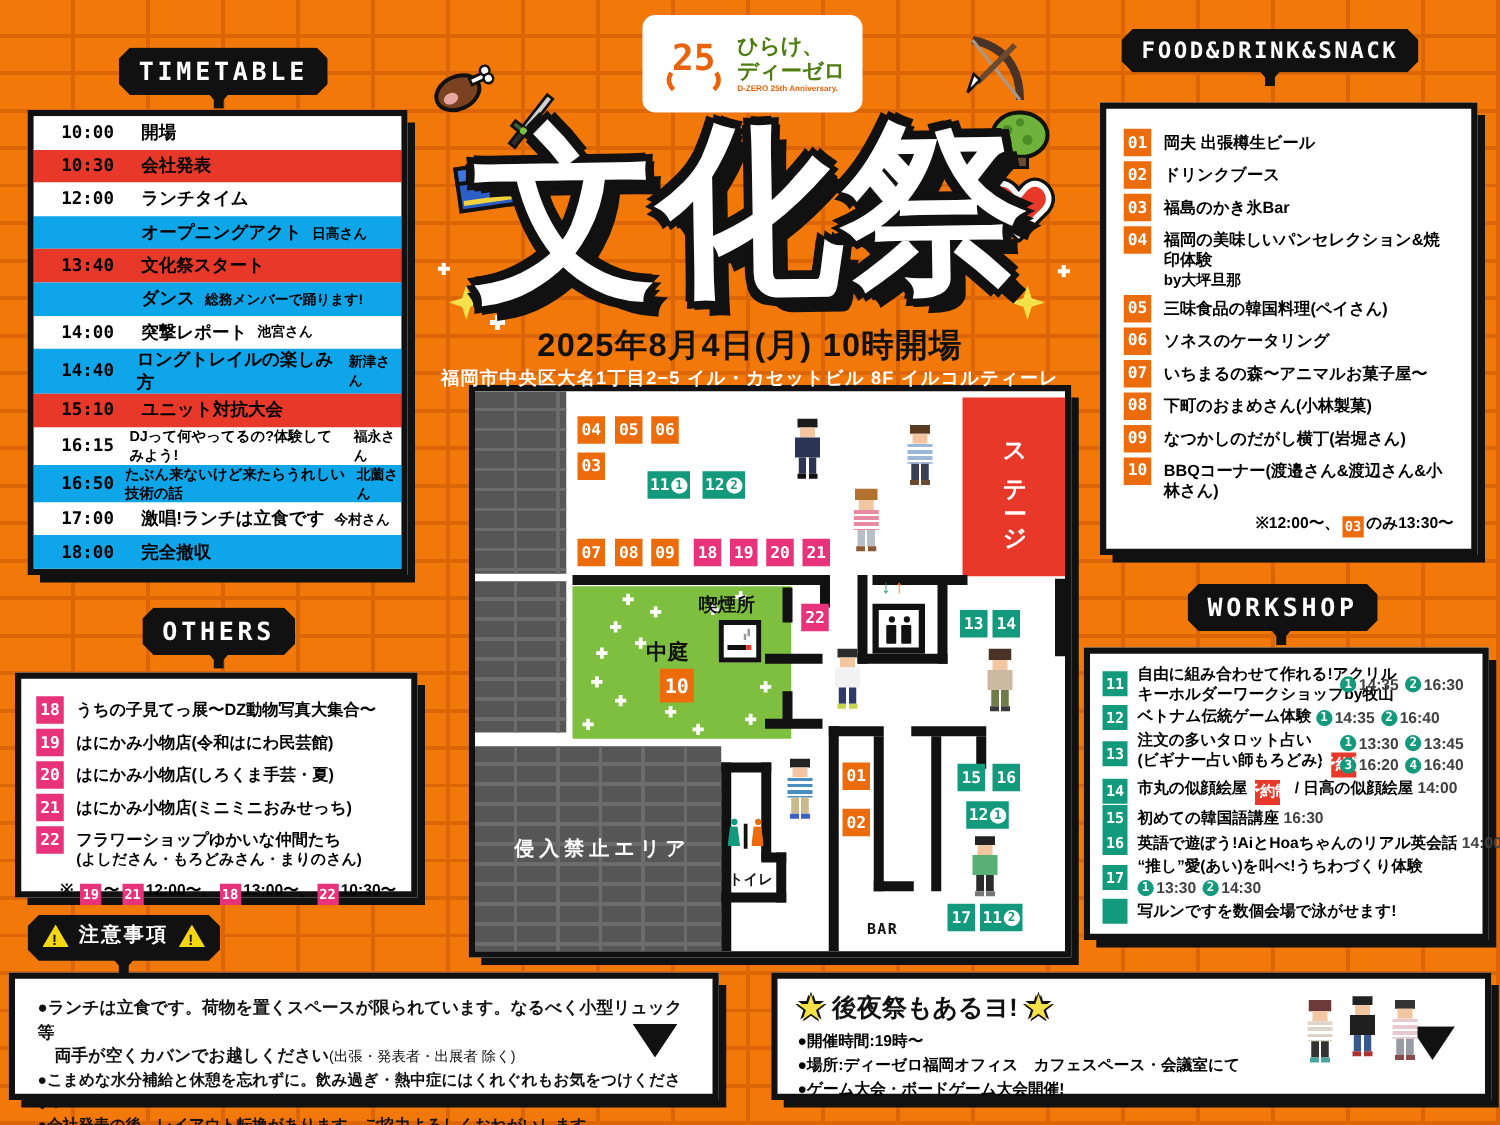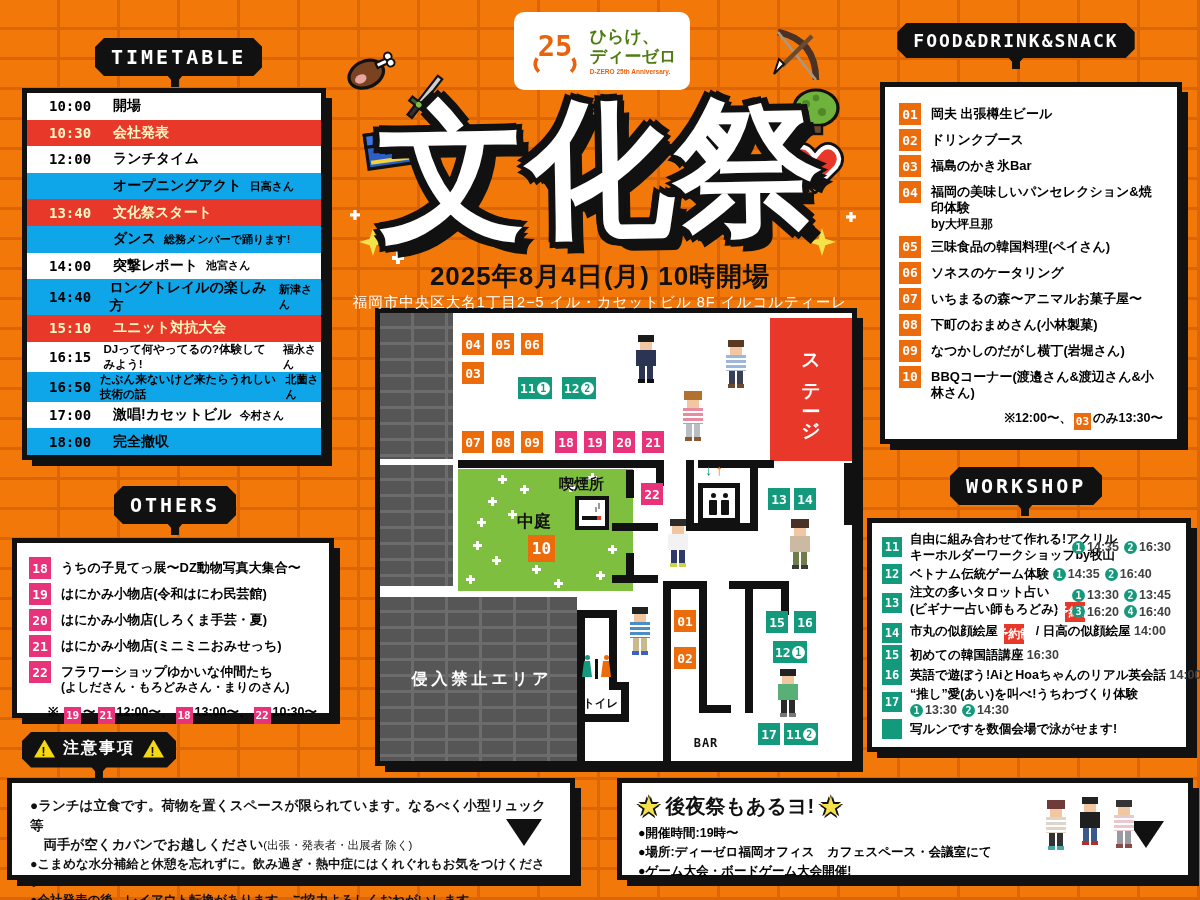--- a/index.html
+++ b/index.html
@@ -27,21 +27,21 @@
   .nbadge{width:22px;height:22px;display:inline-flex;align-items:center;justify-content:center;color:#fff;
     font:bold 13px "DejaVu Sans Mono",monospace;flex:none;box-sizing:border-box}
   .c-orange{background:#EC6C0C}.c-pink{background:#E8327A}.c-green{background:#13997C}.c-red{background:#E7382A}
   .nbadge.inline{width:17px;height:17px;font-size:11px;margin:0 2px;vertical-align:-3px}
   .nbadge.wide{width:auto;height:16px;padding:1px 6px;font:bold 10px "Liberation Sans",sans-serif;margin:0 3px}
   .nbadge.empty{background:#13997C}
   
   #tt-rows{display:flex;flex-direction:column;height:100%}
   .tt-row{flex:1;display:flex;align-items:center;padding-left:22px;background:#fff}
   .tt-row.gray{background:#0ea5e9}
-  .tt-row.red{background:#E7382A;color:#fef9c3}
+  .tt-row.red{background:#E7382A;color:#000000}
   .tt-time{width:64px;font:bold 14px "DejaVu Sans Mono",monospace}
   .tt-label{font-weight:bold;font-size:14px}
   .tt-row.small .tt-label{font-size:11.5px}
   .tt-note{font-size:11px;margin-left:8px;font-weight:bold}
   
   .panel-list{padding:12px 14px;display:flex;flex-direction:column;height:100%;box-sizing:border-box}
   .li-row{display:flex;align-items:flex-start;margin:4px 0}
   .li-row .nbadge{margin-right:10px}
   .li-text{font-weight:bold;font-size:13px;line-height:1.25;padding-top:3px}
   .li-sub{font-size:12px}
@@ -57,21 +57,21 @@
   .slot-n{width:13px;height:13px;border-radius:50%;background:#13997C;color:#fff;display:inline-flex;align-items:center;justify-content:center;font:bold 10px "DejaVu Sans Mono",monospace;margin-right:2px}
   .slot-t,.gtime{color:#404040;font-weight:bold;font-size:12.5px}
   
   #logo-box{position:absolute;left:514px;top:12px;width:176px;height:78px;background:#fff;border-radius:10px;display:flex;align-items:center;justify-content:center;gap:8px;z-index:5}
   #logo-text .l1,#logo-text .l2{font-weight:bold;font-size:17px;line-height:1.15;color:#4d7c0f}
   #logo-text .sub{font-size:6.5px;color:#E8630C;font-weight:bold;margin-top:2px}
   #hero-title{position:absolute;left:0;right:0;top:96px;text-align:center;z-index:4;
     font-weight:bold;font-size:148px;line-height:1;color:#fff;letter-spacing:0px;transform:rotate(-1deg);
     text-shadow:-6px -6px 0 #111,6px -6px 0 #111,-6px 6px 0 #111,6px 6px 0 #111,-7px 0 0 #111,7px 0 0 #111,0 -7px 0 #111,0 7px 0 #111,12px 12px 0 #111}
   #hero-date{position:absolute;left:0;right:0;top:259px;text-align:center;font-weight:bold;font-size:26px;color:#111;letter-spacing:1px;z-index:4}
-  #hero-venue{position:absolute;left:0;right:0;top:293px;text-align:center;font-weight:normal;font-size:14.5px;color:#fff;letter-spacing:1px;z-index:4}
+  #hero-venue{position:absolute;left:0;right:0;top:293px;text-align:center;font-weight:bold;font-size:14.5px;color:#fff;letter-spacing:1px;z-index:4}
   
   #map{position:absolute;left:375px;top:308px;width:482px;height:458px;background:#fff;border:5px solid #111;box-sizing:border-box;overflow:hidden;box-shadow:8px 8px 0 -2px #111}
   .grayblock{position:absolute;background-color:#565656;
     background-image:repeating-linear-gradient(to bottom,rgba(0,0,0,0) 0 13px,#6C6C6C 13px 16px),
     repeating-linear-gradient(to right,rgba(0,0,0,0) 0 31px,#6C6C6C 31px 34px);z-index:1}
   #grass{position:absolute;left:78px;top:156px;width:175px;height:122px;background:#7FBF3F;z-index:1}
   .flower{position:absolute;width:9px;height:9px;z-index:2}
   .flower::before{content:"";position:absolute;left:3px;top:0;width:3px;height:9px;background:#fff}
   .flower::after{content:"";position:absolute;left:0;top:3px;width:9px;height:3px;background:#fff}
   #stage{position:absolute;left:390px;top:5px;width:82px;height:143px;background:#E7382A;color:#fff;display:flex;align-items:center;justify-content:center;writing-mode:vertical-rl;font-weight:bold;font-size:19px;letter-spacing:8px;z-index:1}
@@ -241,21 +241,21 @@
           <span class="tt-label">DJって何やってるの?体験してみよう!</span>
           <span class="tt-note">福永さん</span>
         </div>
         <div class="tt-row gray small">
           <span class="tt-time">16:50</span>
           <span class="tt-label">たぶん来ないけど来たらうれしい技術の話</span>
           <span class="tt-note">北薗さん</span>
         </div>
         <div class="tt-row white">
           <span class="tt-time">17:00</span>
-          <span class="tt-label">激唱!カセットビル</span>
+          <span class="tt-label">激唱!ランチは立食です</span>
           <span class="tt-note">今村さん</span>
         </div>
         <div class="tt-row gray">
           <span class="tt-time">18:00</span>
           <span class="tt-label">完全撤収</span>
         </div>
       </div>
   </div>
 
   <div class="bubble-wrap" style="left:95px;top:486px;width:160px">

